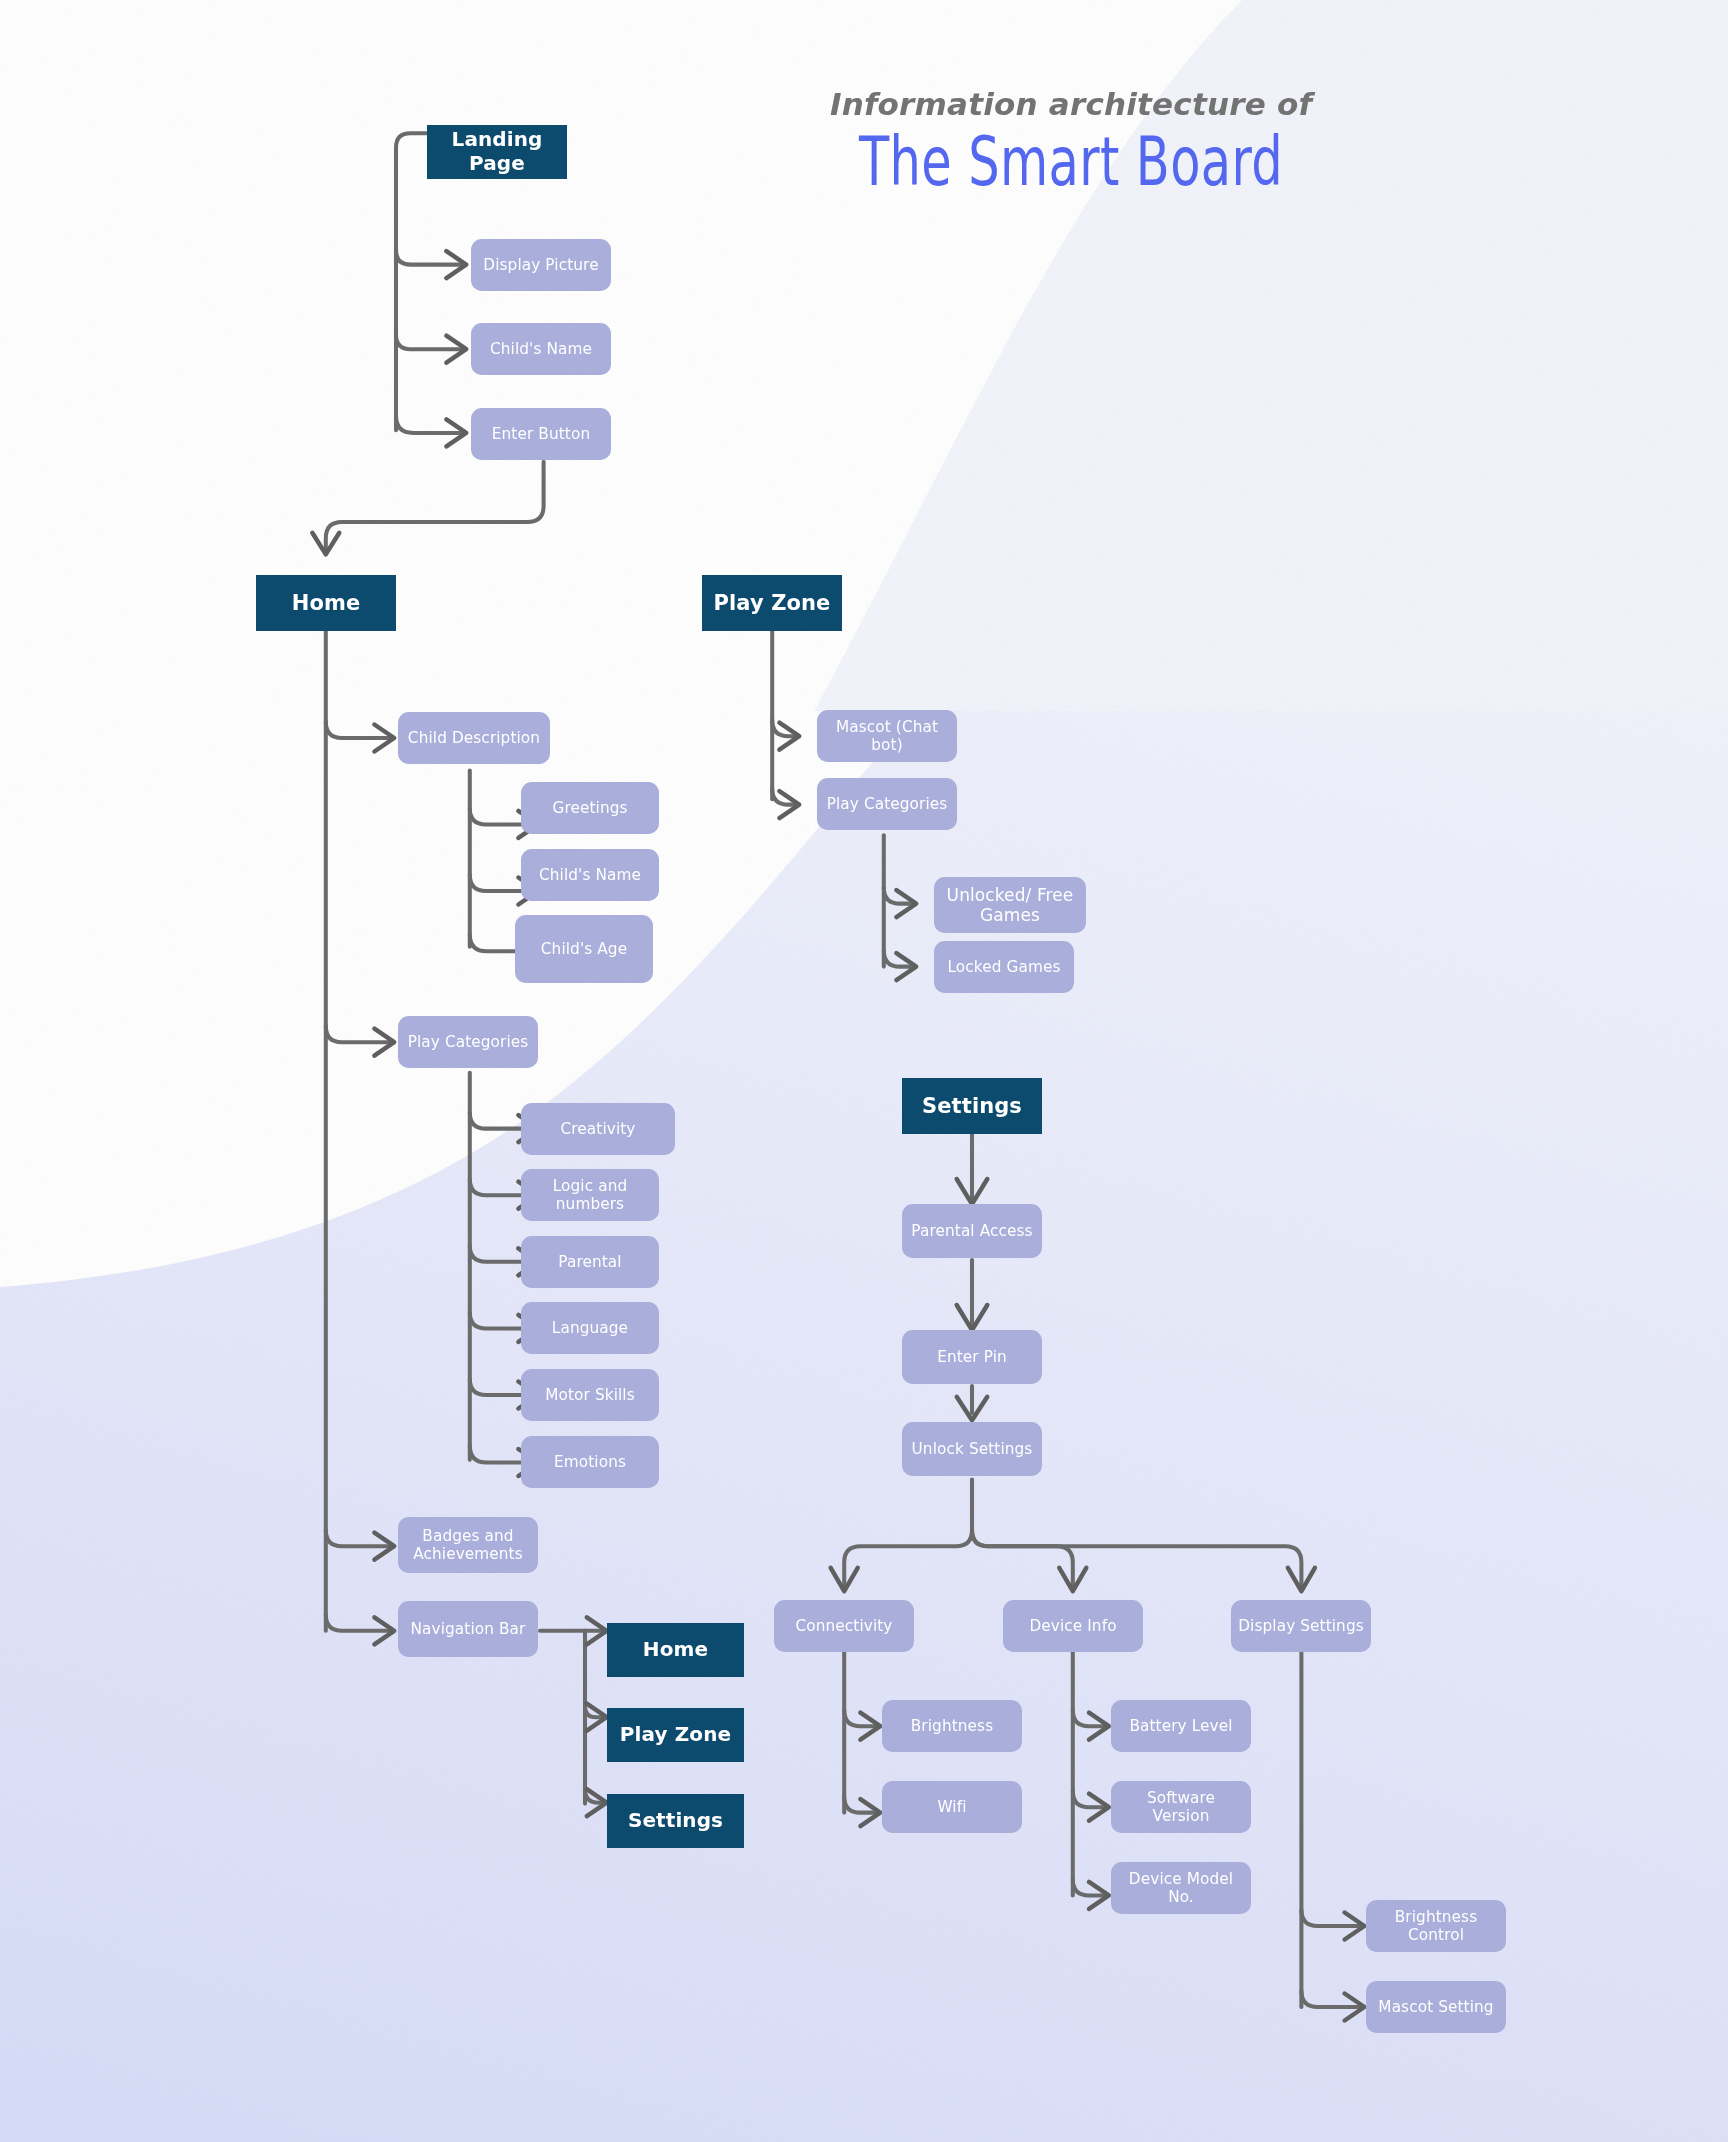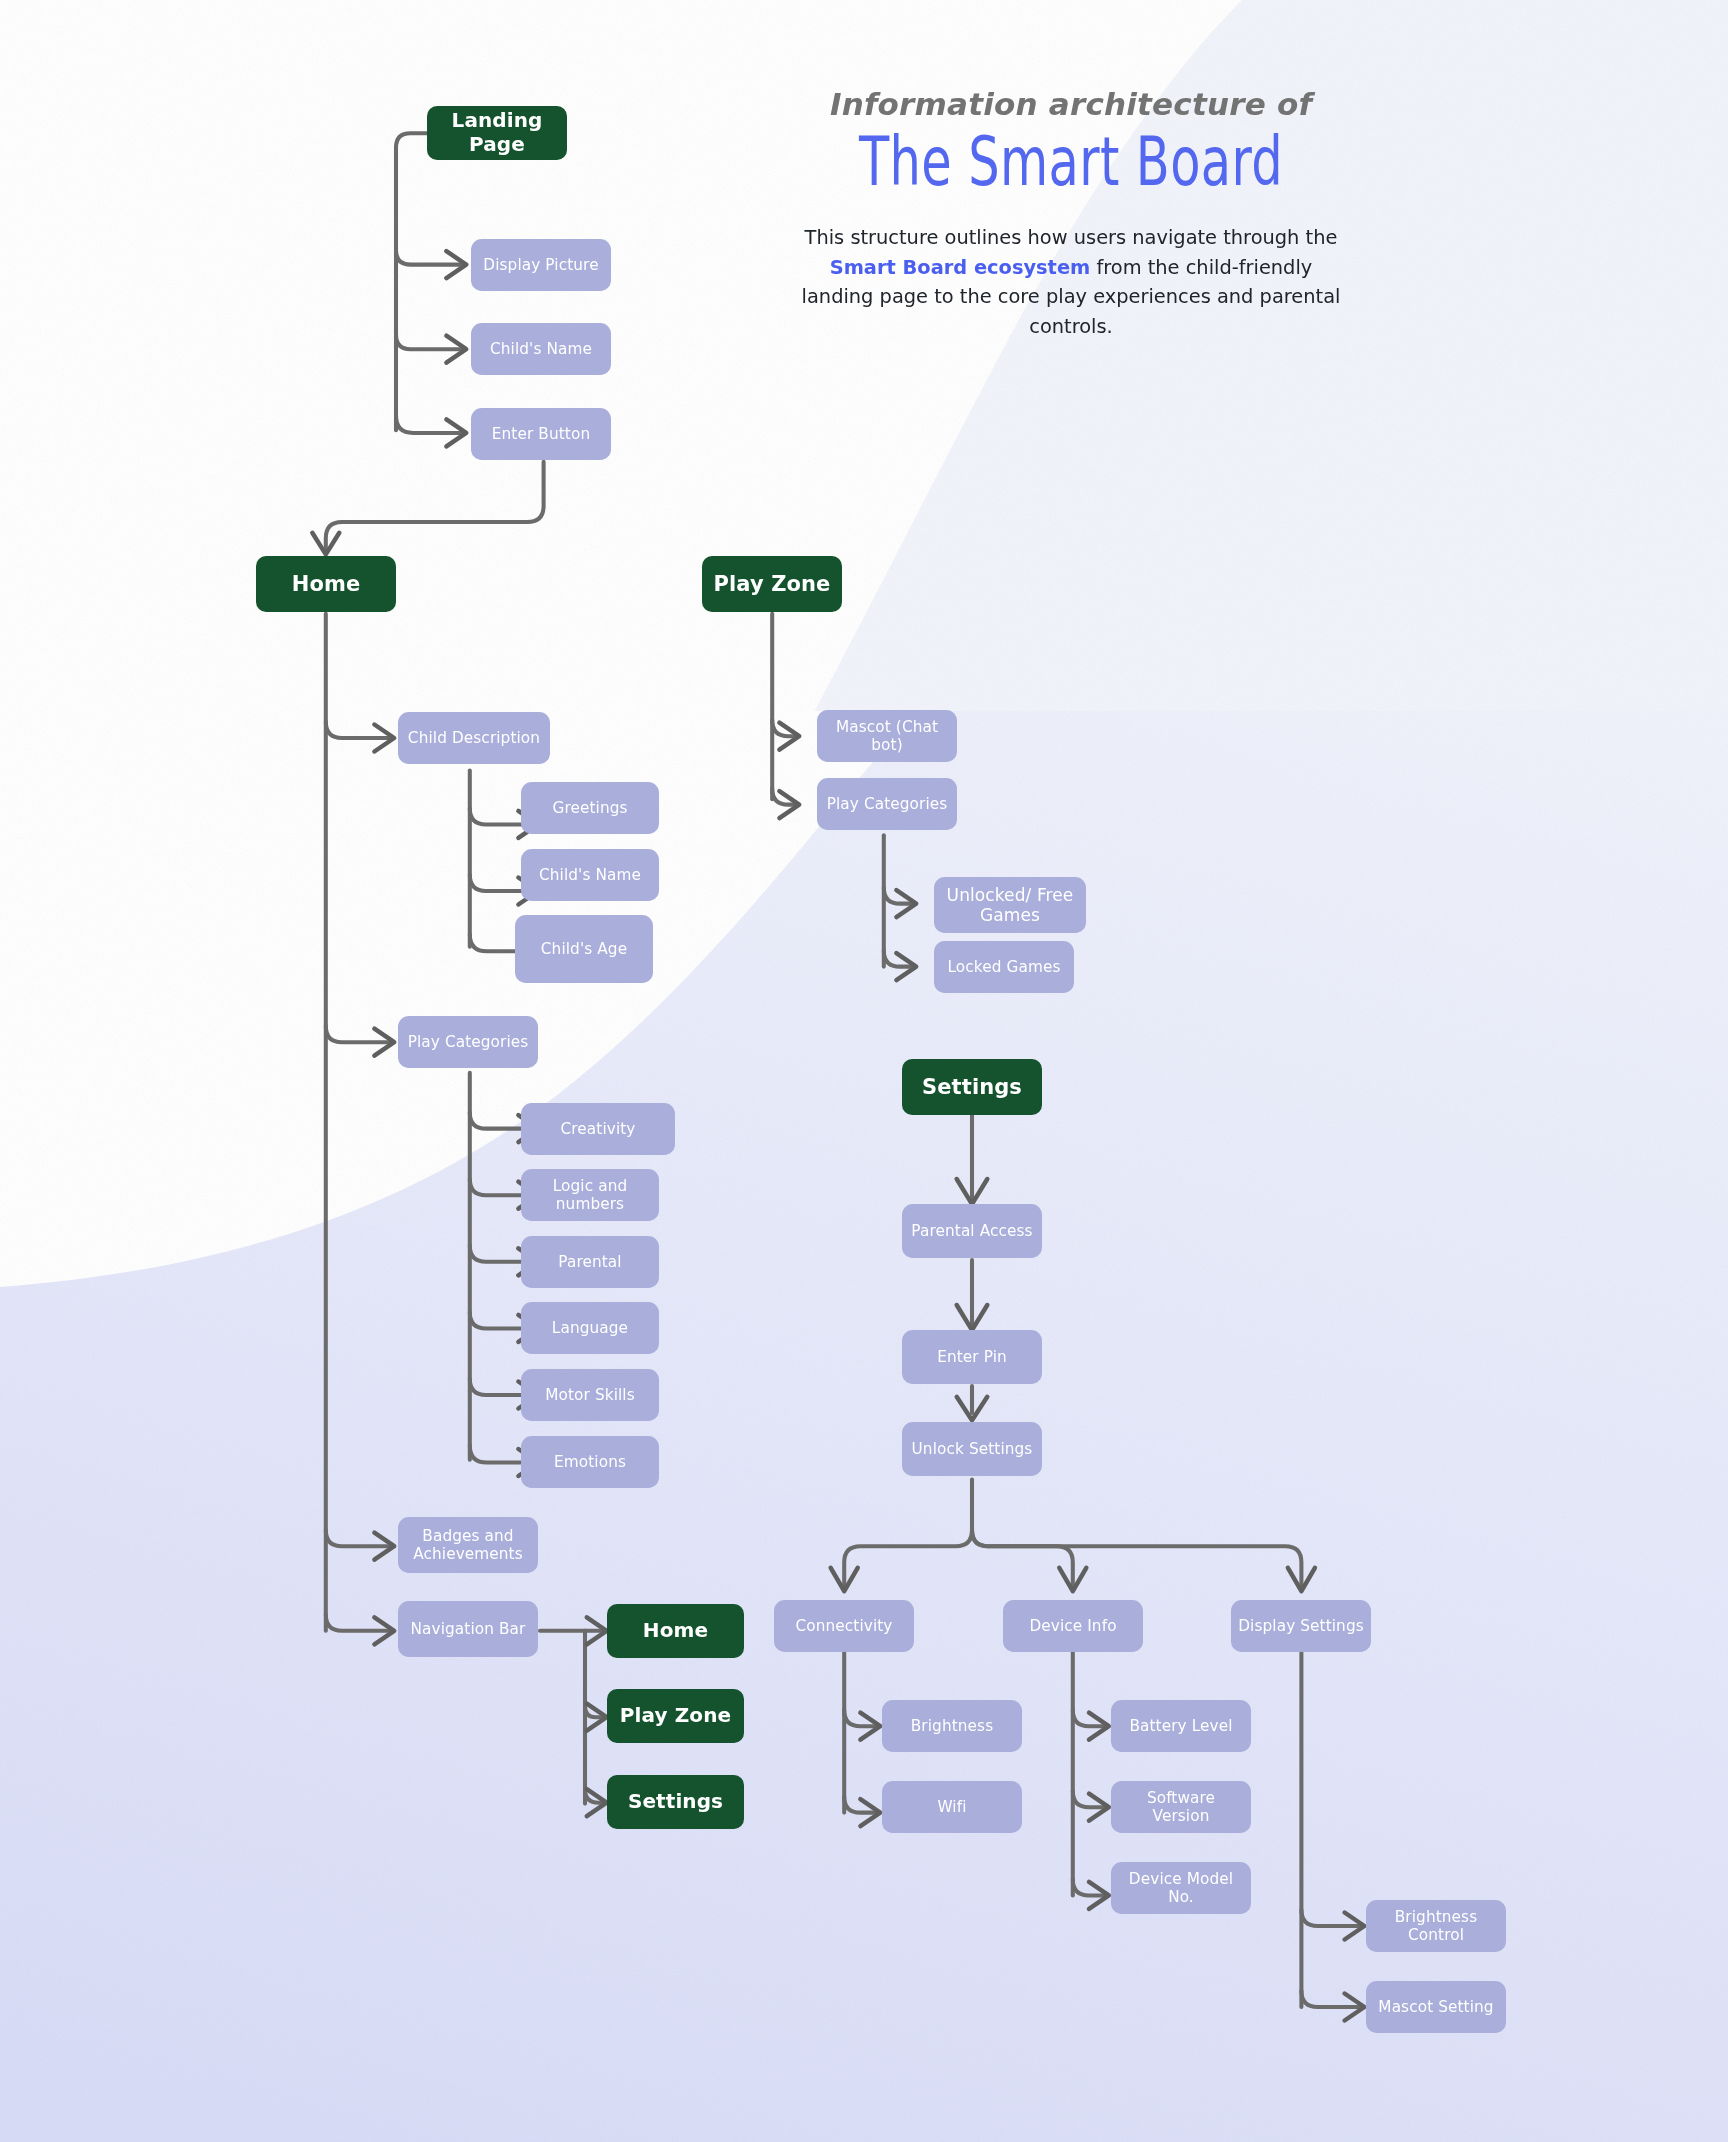--- a/index.html
+++ b/index.html
@@ -32,23 +32,24 @@
     position:absolute;
     display:flex; align-items:center; justify-content:center;
     text-align:center;
     border-radius:10.8px;
     color:#ffffff;
     line-height:1.18;
     padding:3.6px 7.2px;
     letter-spacing:0.1px;
   }
   .node.primary {
-    background:#14532d;
+    background:#0c4a6e;
     font-weight:700;
-    border-radius:10px;
+    border-radius:0;
+    margin-top:19px;
   }
   .node.secondary {
     background:#a9aeda;
     font-weight:400;
   }
 
   
   #header { position:absolute; left:792px; top:86px; width:558px; text-align:center; }
   #eyebrow {
     font-family:"DejaVu Sans", sans-serif;
@@ -228,21 +229,20 @@
     <path d="M1446,1836 L1446,2230"></path>
     <path d="M1446,2122 Q1446,2140 1464,2140 L1514,2140"></path>
     <path class="head" d="M1494,2125 L1516,2140 L1494,2155"></path>
     <path d="M1446,2212 Q1446,2230 1464,2230 L1514,2230"></path>
     <path class="head" d="M1494,2215 L1516,2230 L1494,2245"></path>
   </svg>
 
   <div id="header">
     <div id="eyebrow">Information architecture of</div>
     <div id="bigtitle">The Smart Board</div>
-    <div id="subtext"><span>This structure outlines how users navigate through the </span><b>Smart Board ecosystem</b><span> from the child-friendly landing page to the core play experiences and parental controls.</span></div>
   </div>
 
   <div class="node primary" style="left:427px; top:106px; width:140px; height:54px; font-size:20px;">Landing Page</div>
 
   <div class="node secondary" style="left:471px; top:239px; width:140px; height:52px; font-size:15.3px;">Display Picture</div>
 
   <div class="node secondary" style="left:471px; top:323px; width:140px; height:52px; font-size:15.3px;">Child's Name</div>
 
   <div class="node secondary" style="left:471px; top:408px; width:140px; height:52px; font-size:15.3px;">Enter Button</div>
 

